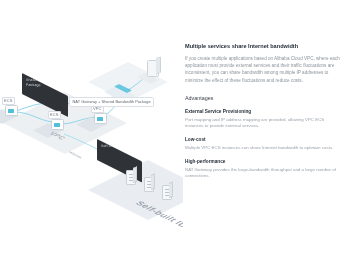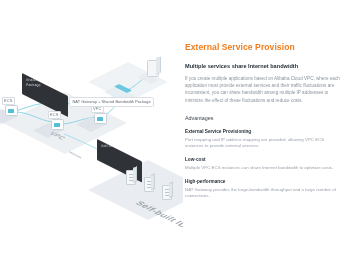--- a/index.html
+++ b/index.html
@@ -468,21 +468,20 @@
 
       <div class="plane-label label-vpc-plane">VPC</div>
       <div class="plane-label label-idc-plane">Self-built IDC</div>
       <div class="internet-tag">Internet</div>
 
     </div>
   </div>
 
   <div class="content-col">
 
-    <h1 class="doc-title">External Service Provision</h1>
 
     <h2 class="doc-subtitle">Multiple services share Internet bandwidth</h2>
 
     <p class="doc-para">If you create multiple applications based on Alibaba Cloud VPC, where each application must provide external services and their traffic fluctuations are inconsistent, you can share bandwidth among multiple IP addresses to minimize the effect of these fluctuations and reduce costs.</p>
 
     <h3 class="section-head">Advantages</h3>
 
     <div class="adv-item">
       <div class="adv-title">External Service Provisioning</div>
       <p class="adv-text">Port mapping and IP address mapping are provided, allowing VPC ECS instances to provide external services.</p>

